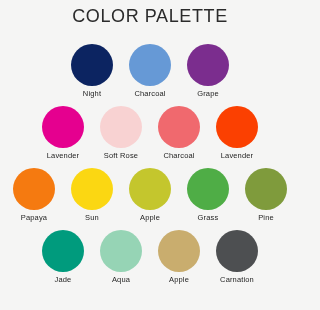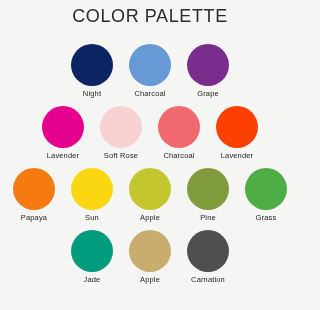--- a/index.html
+++ b/index.html
@@ -119,32 +119,36 @@
         </div>
         <div class="swatch-cell">
           <div class="swatch-dot" style="background: rgb(251, 215, 18);"></div>
           <div class="swatch-label">Sun</div>
         </div>
         <div class="swatch-cell">
           <div class="swatch-dot" style="background: rgb(196, 198, 45);"></div>
           <div class="swatch-label">Apple</div>
         </div>
         <div class="swatch-cell">
+          <div class="swatch-dot" style="background: rgb(79, 173, 70);"></div>
+          <div class="swatch-label">Grass</div>
+        </div>
+        <div class="swatch-cell">
           <div class="swatch-dot" style="background: rgb(127, 155, 60);"></div>
           <div class="swatch-label">Pine</div>
-        </div>
-        <div class="swatch-cell">
-          <div class="swatch-dot" style="background: rgb(79, 173, 70);"></div>
-          <div class="swatch-label">Grass</div>
         </div>
       </div>
       <div class="swatch-row">
         <div class="swatch-cell">
           <div class="swatch-dot" style="background: rgb(0, 155, 125);"></div>
           <div class="swatch-label">Jade</div>
+        </div>
+        <div class="swatch-cell">
+          <div class="swatch-dot" style="background: rgb(150, 212, 181);"></div>
+          <div class="swatch-label">Aqua</div>
         </div>
         <div class="swatch-cell">
           <div class="swatch-dot" style="background: rgb(201, 173, 110);"></div>
           <div class="swatch-label">Apple</div>
         </div>
         <div class="swatch-cell">
           <div class="swatch-dot" style="background: rgb(77, 79, 81);"></div>
           <div class="swatch-label">Carnation</div>
         </div>
       </div>

